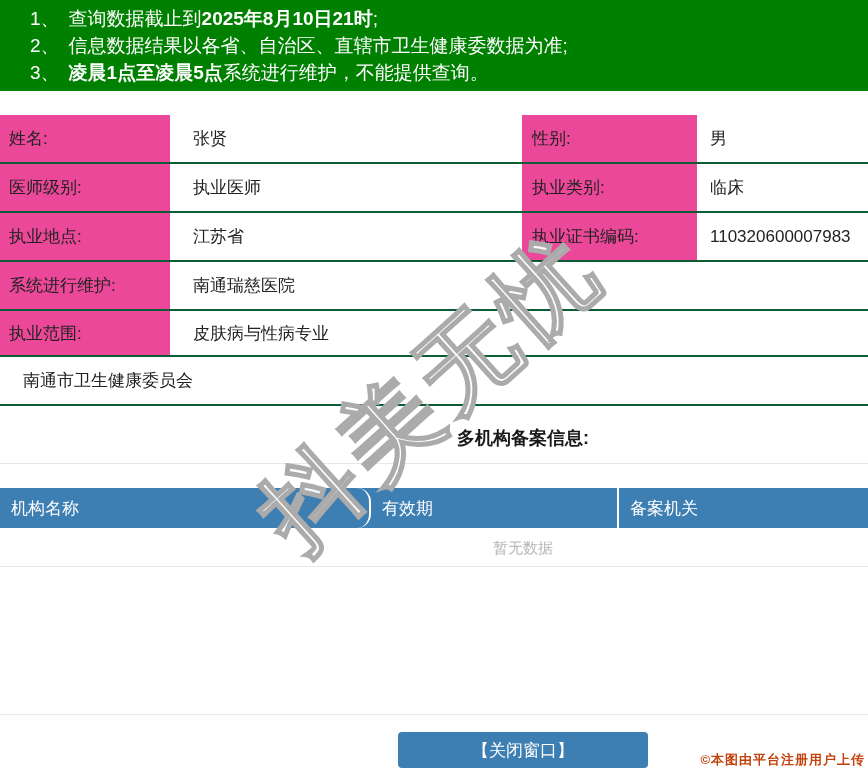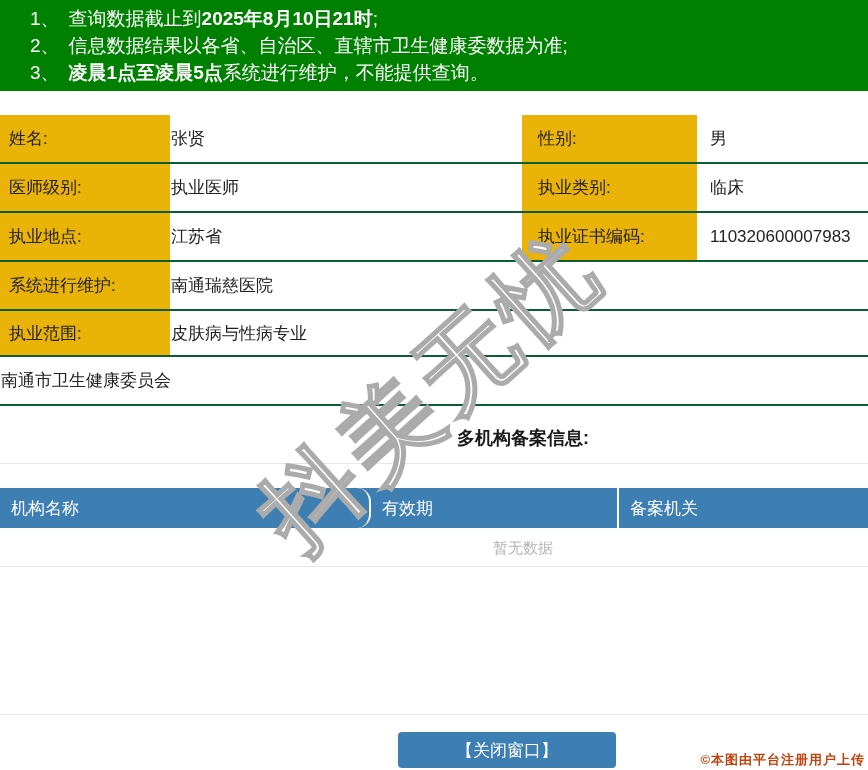--- a/index.html
+++ b/index.html
@@ -10,45 +10,45 @@
   
   .banner { width:100%; background:#008000; color:#fff; padding:5px 0 4px 0; height:91px; }
   .notice-line { padding-left:30px; line-height:27px; font-size:19px; white-space:nowrap; }
   .notice-line .num { margin-right:9px; }
   .notice-line b { font-weight:bold; }
 
   
   .info-table { width:100%; margin-top:24px; }
   .irow { display:flex; border-bottom:2px solid #0c5c36; height:49px; }
   .irow.h46 { height:46px; }
-  .lbl { background:#eab308; display:flex; align-items:center; padding-left:9px;
+  .lbl { background:#ec4899; display:flex; align-items:center; padding-left:9px;
          font-size:17px; color:#222; }
-  .val { display:flex; align-items:center; padding-left:1px; font-size:17px; color:#222; }
+  .val { display:flex; align-items:center; padding-left:23px; font-size:17px; color:#222; }
   .l1 { width:170px; }
   .v1 { width:352px; }
-  .l2 { width:175px; padding-left:16px; }
+  .l2 { width:175px; padding-left:10px; }
   .v2 { flex:1; padding-left:13px; }
   .vfull { flex:1; }
 
   
   .section-title { margin-top:20px; text-align:center; font-size:18px; font-weight:bold; color:#1a1a1a; }
   .hr-light { margin-top:13px; border-top:1px solid #e7e7e7; height:0; }
 
   .record-table { margin-top:24px; }
   .record-header { display:flex; height:40px; background:#3d7eb3; color:#fff; font-size:17px; }
   .rh-cell { display:flex; align-items:center; padding-left:11px; }
   .rh-1 { width:371px; border-right:2px solid #fff;border-radius:14px; }
   .rh-2 { width:248px; border-right:2px solid #fff; }
   .rh-3 { flex:1; }
   .empty-row { height:39px; line-height:39px; text-align:center; color:#b5b5b5;
                font-size:15px; border-bottom:1px solid #e9e9e9; }
 
   .bottom-rule { position:absolute; left:0; top:714px; width:1046px; border-top:1px solid #e9e9e9; }
 
-  .close-btn { position:absolute; left:398px; top:732px; width:218px; height:36px;
+  .close-btn { position:absolute; left:398px; top:732px; width:250px; height:36px;
                background:#3d7eb3; color:#fff; font-size:17px; border:none; border-radius:4px;
                cursor:pointer; font-family:inherit; }
 
   .copyright { position:absolute; right:3px; bottom:1px; font-size:13px; font-weight:bold;
                color:#c2410c; z-index:10; letter-spacing:1px;
                text-shadow:-1px 0 #fff, 1px 0 #fff, 0 -1px #fff, 0 1px #fff, 1px 1px #fff, -1px -1px #fff; }
 
   .watermark { position:absolute; left:225px; top:330px; width:410px; text-align:center;
                font-size:96px; font-weight:bold; letter-spacing:8px; white-space:nowrap;
                color:rgba(255,255,255,0.95); -webkit-text-stroke:2px #ababab;

